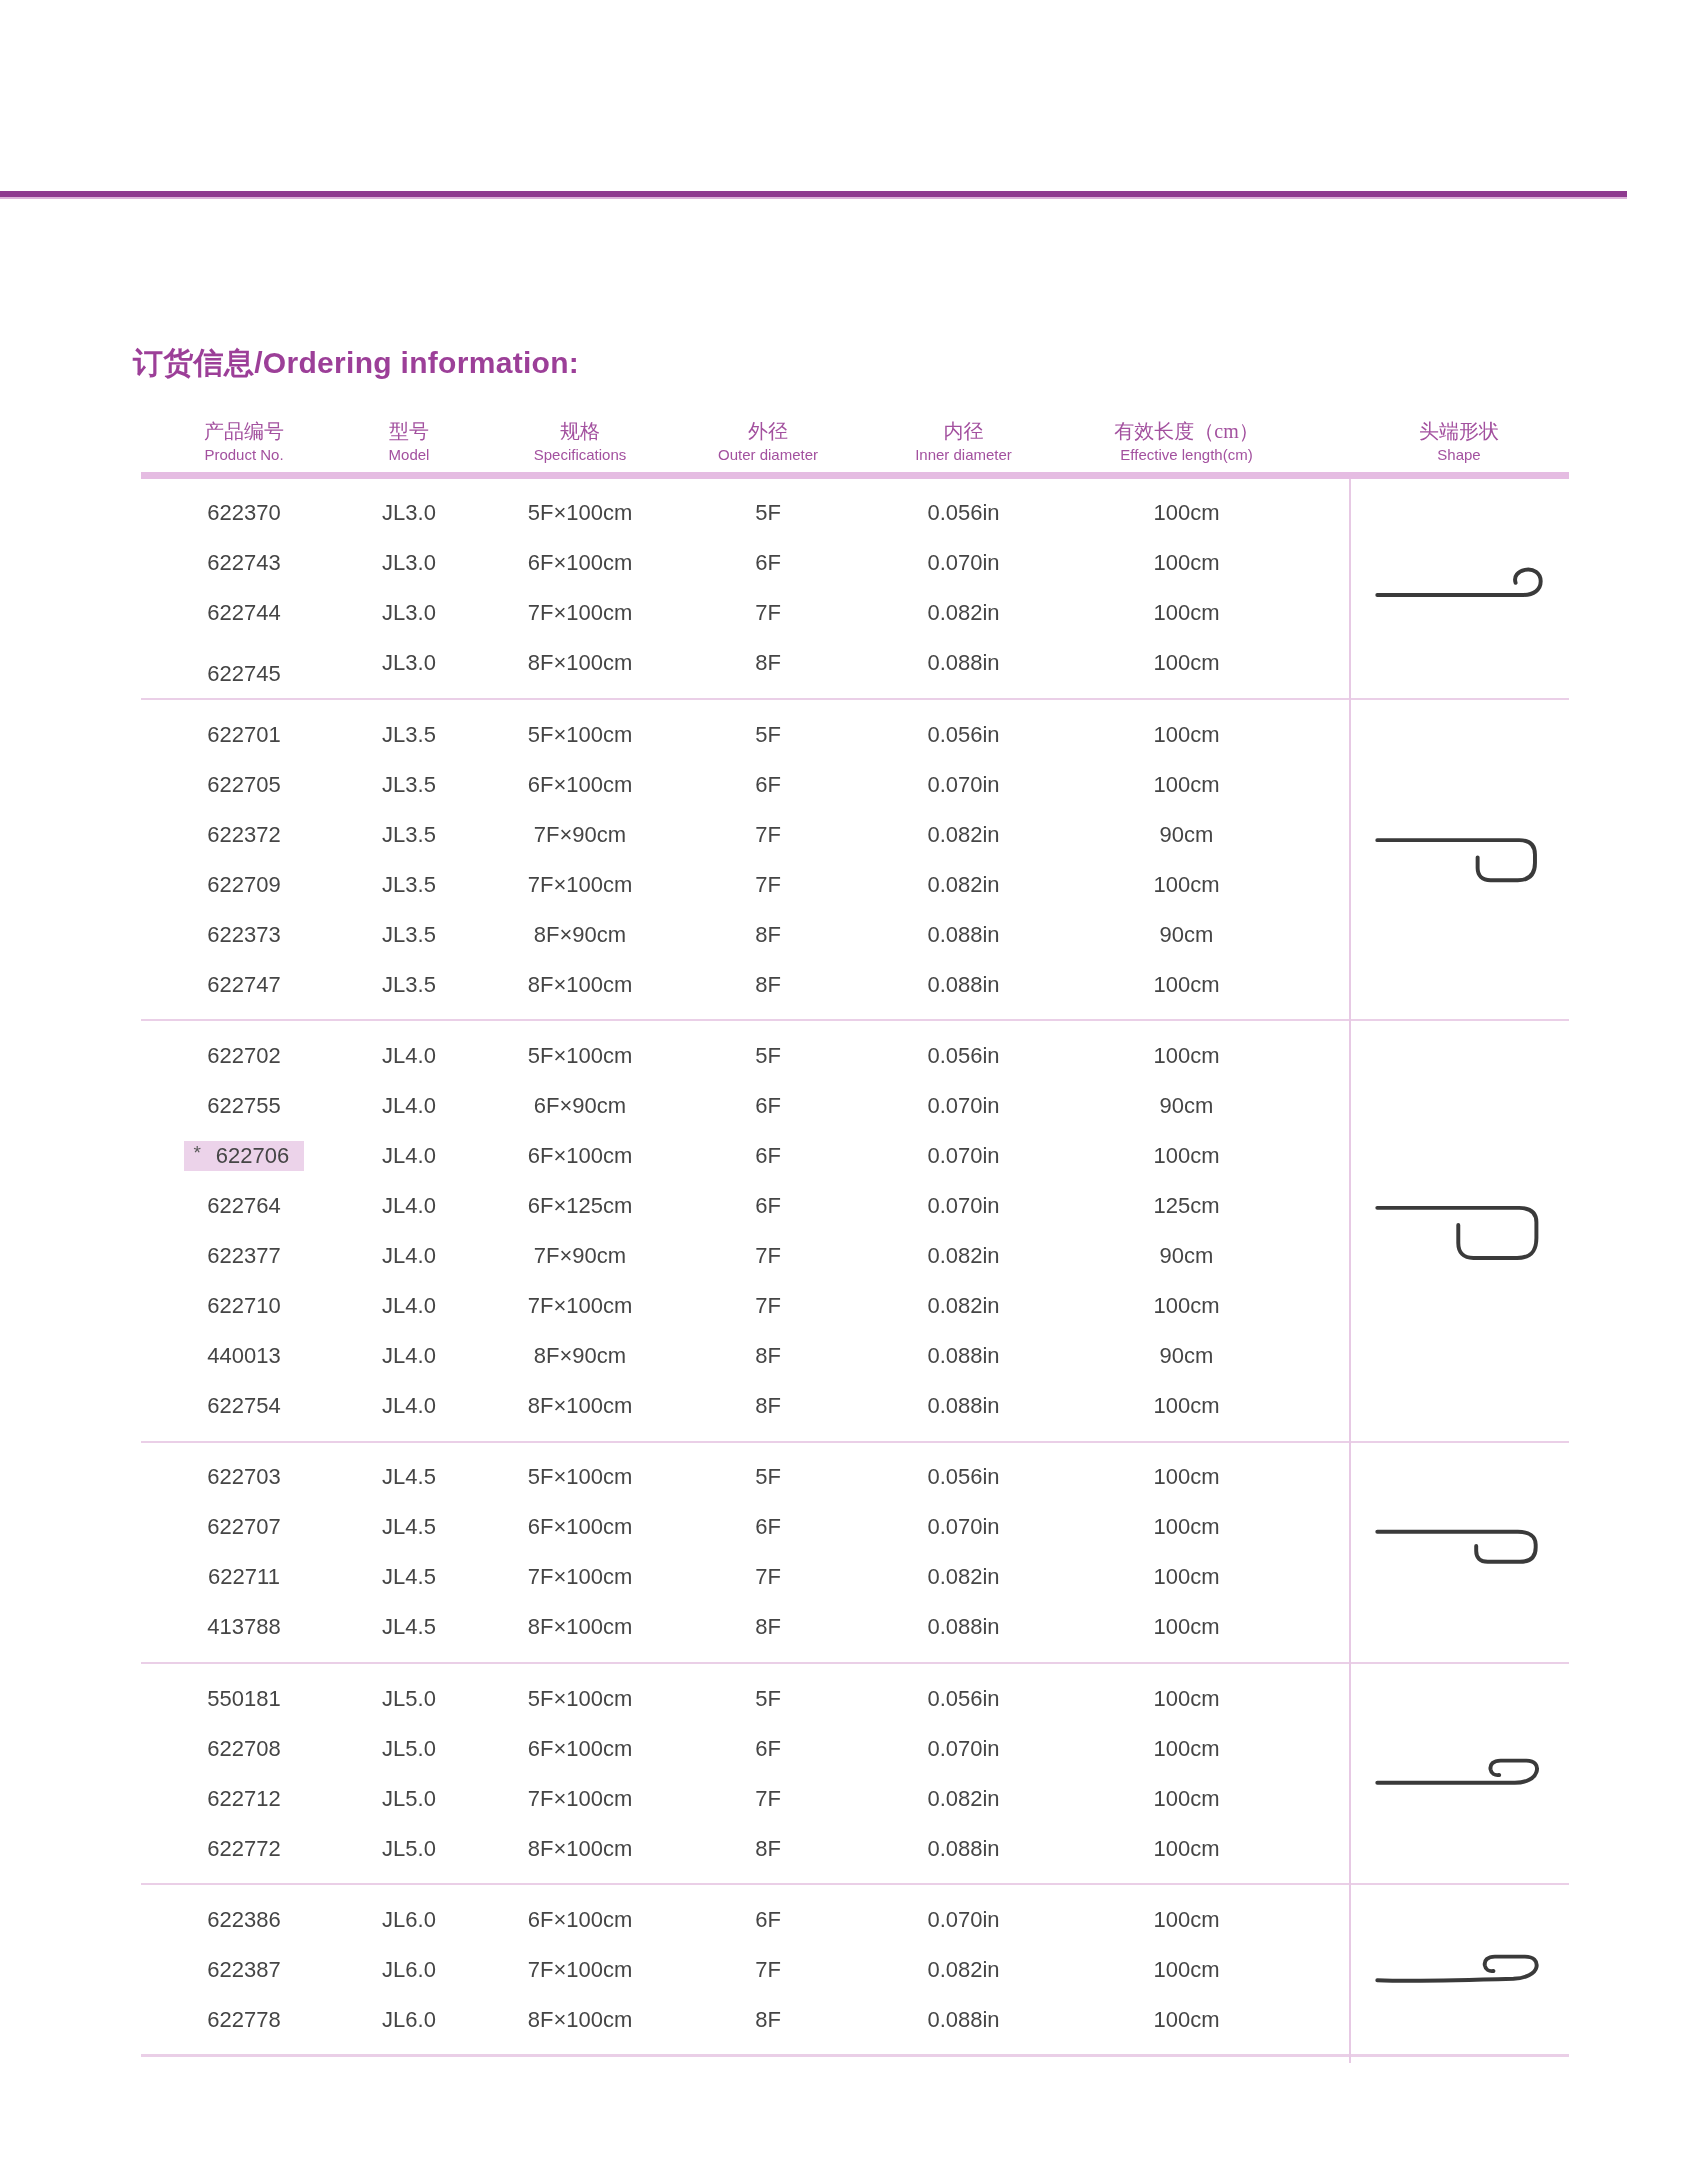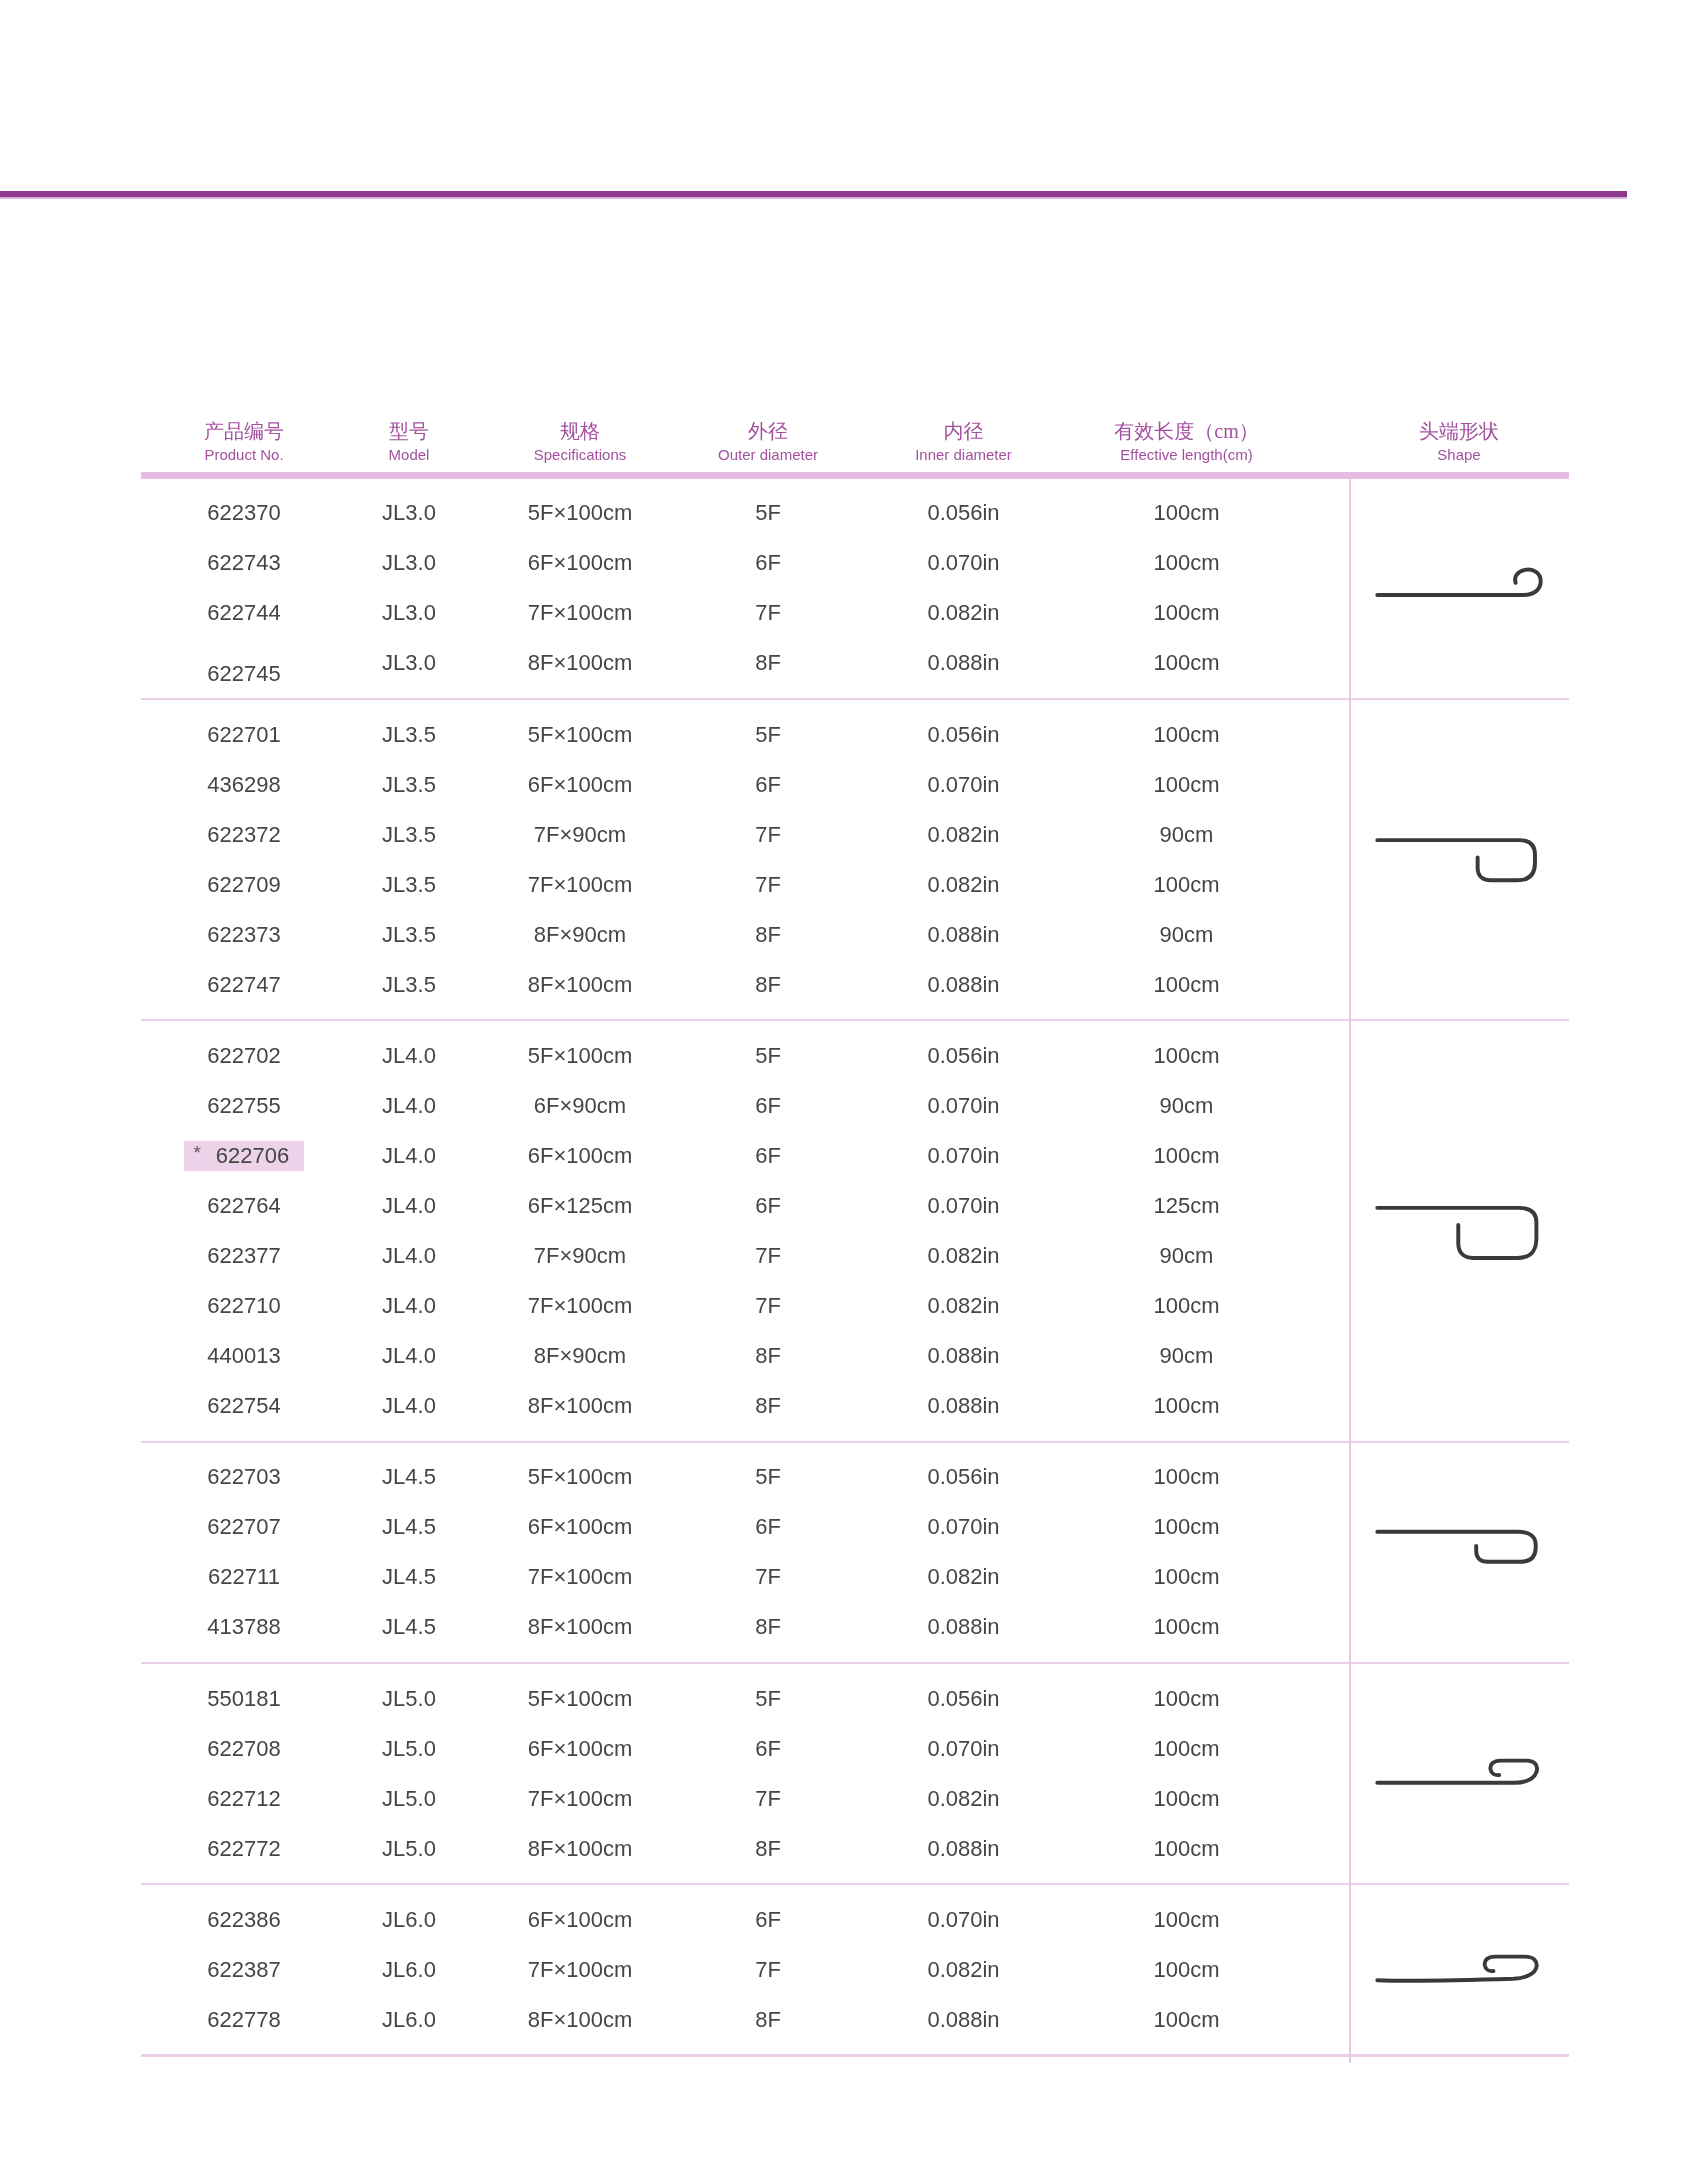--- a/index.html
+++ b/index.html
@@ -59,20 +59,21 @@
   }
   .hl .ast{
     position:absolute;left:9.6px;top:1.4px;font-size:19px;color:#5a5a5a;
   }
 </style>
 </head>
 <body>
 
 <div class="page">
   <div class="top-rule"></div>
+  <div class="page-title">订货信息/Ordering information:</div>
 
   <div class="table-wrap">
     <div class="grid-row hdr-row">
       <div class="hdr-cell" style="grid-column:1">
         <span class="hdr-zh">产品编号</span>
         <span class="hdr-en">Product No.</span>
       </div>
       <div class="hdr-cell" style="grid-column:2">
         <span class="hdr-zh">型号</span>
         <span class="hdr-en">Model</span>
@@ -146,21 +147,21 @@
           <div class="rows">
             <div class="grid-row row">
               <div class="cell" style="grid-column: 1;">622701</div>
               <div class="cell" style="grid-column: 2;">JL3.5</div>
               <div class="cell" style="grid-column: 3;">5F×100cm</div>
               <div class="cell" style="grid-column: 4;">5F</div>
               <div class="cell" style="grid-column: 5;">0.056in</div>
               <div class="cell" style="grid-column: 6;">100cm</div>
             </div>
             <div class="grid-row row">
-              <div class="cell" style="grid-column: 1;">436298</div>
+              <div class="cell" style="grid-column: 1;">622705</div>
               <div class="cell" style="grid-column: 2;">JL3.5</div>
               <div class="cell" style="grid-column: 3;">6F×100cm</div>
               <div class="cell" style="grid-column: 4;">6F</div>
               <div class="cell" style="grid-column: 5;">0.070in</div>
               <div class="cell" style="grid-column: 6;">100cm</div>
             </div>
             <div class="grid-row row">
               <div class="cell" style="grid-column: 1;">622372</div>
               <div class="cell" style="grid-column: 2;">JL3.5</div>
               <div class="cell" style="grid-column: 3;">7F×90cm</div>

